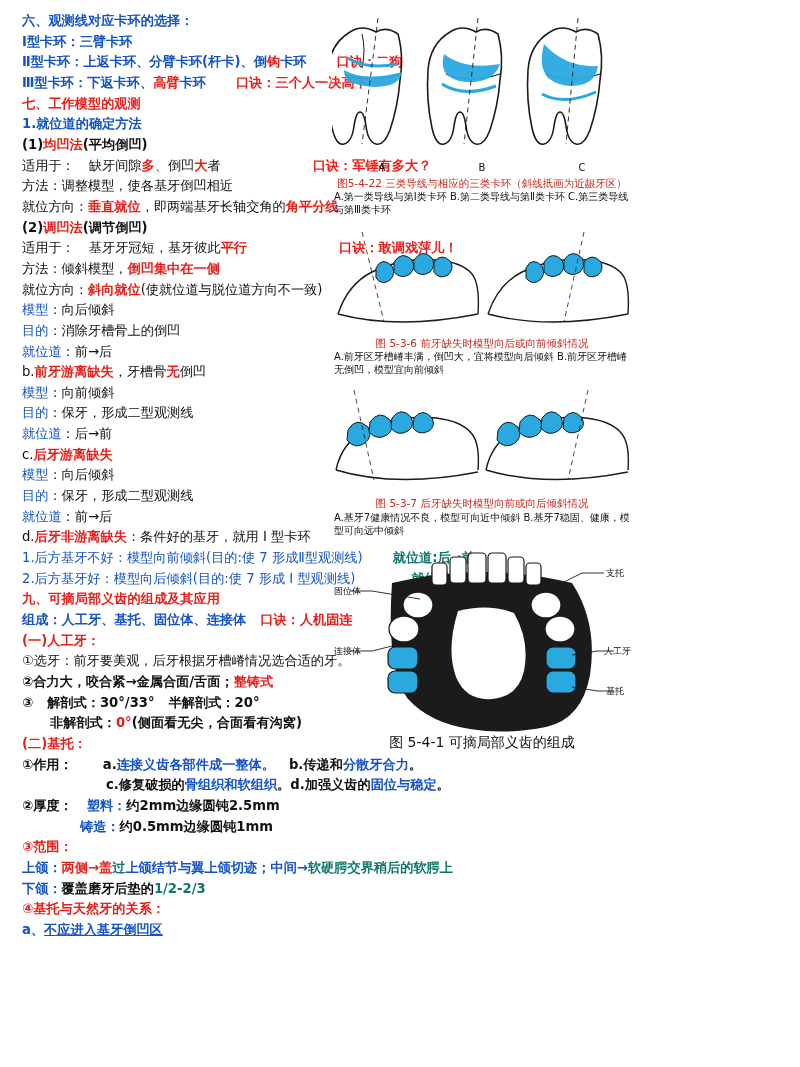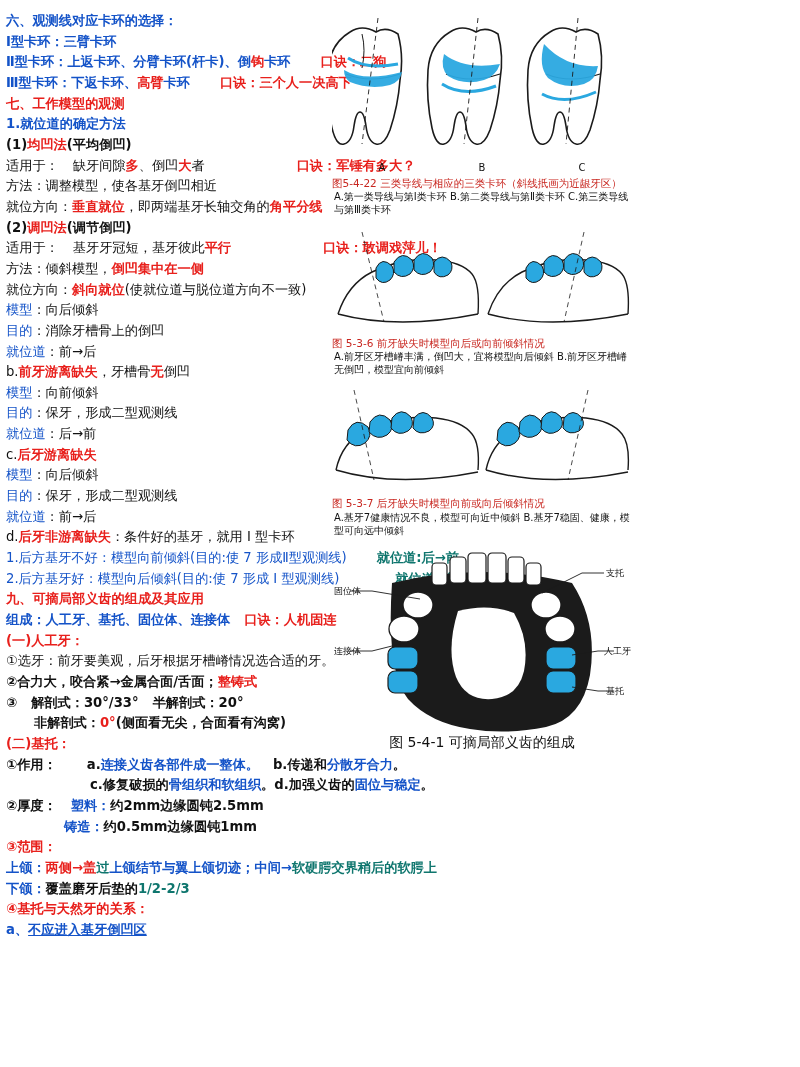--- a/index.html
+++ b/index.html
@@ -4,39 +4,39 @@
 <style>
   html,body{margin:0;padding:0;}
   body{
     width:800px;height:1067px;
     background:#ffffff;
     font-family:"DejaVu Sans","Liberation Sans",sans-serif;
     color:#111;
     position:relative;
     overflow:hidden;
   }
-  .page{position:relative;width:640px;height:1067px;box-sizing:border-box;padding:12px 10px 0 6px;}
+  .page{position:relative;width:640px;height:1067px;box-sizing:border-box;padding:12px 10px 0 22px;}
   .col-left{width:470px;}
   .line{line-height:1.30;margin:0 0 3.5px 0;font-size:13.2px;white-space:nowrap;}
   .b{font-weight:bold;}
   .blue{color:#1453c8;}
   .red{color:#e8201c;}
   .green{color:#0f766e;}
   .black{color:#111;}
   .indent2{padding-left:28px;}
   .gap-s{display:inline-block;width:14px;}
   .gap-m{display:inline-block;width:30px;}
   .gap-l{display:inline-block;width:56px;}
   .gap-xl{display:inline-block;width:92px;}
   .underline{text-decoration:underline;}
 
   
   .figs{position:absolute;right:8px;top:14px;width:300px;}
   .fig{margin-bottom:10px;}
-  .figcap{font-size:10.5px;color:#111;text-align:left;line-height:1.35;}
+  .figcap{font-size:10.5px;color:#111;text-align:center;line-height:1.35;}
   .figsub{font-size:10px;color:#111;line-height:1.3;text-align:left;padding:0 2px;}
   svg{display:block;}
   .fig1-letters{display:flex;justify-content:space-around;font-size:10px;margin-top:-2px;}
   .cap41{font-size:14px;text-align:center;margin-top:2px;}
 </style>
 </head>
 <body>
 
 <div class="page">
 

